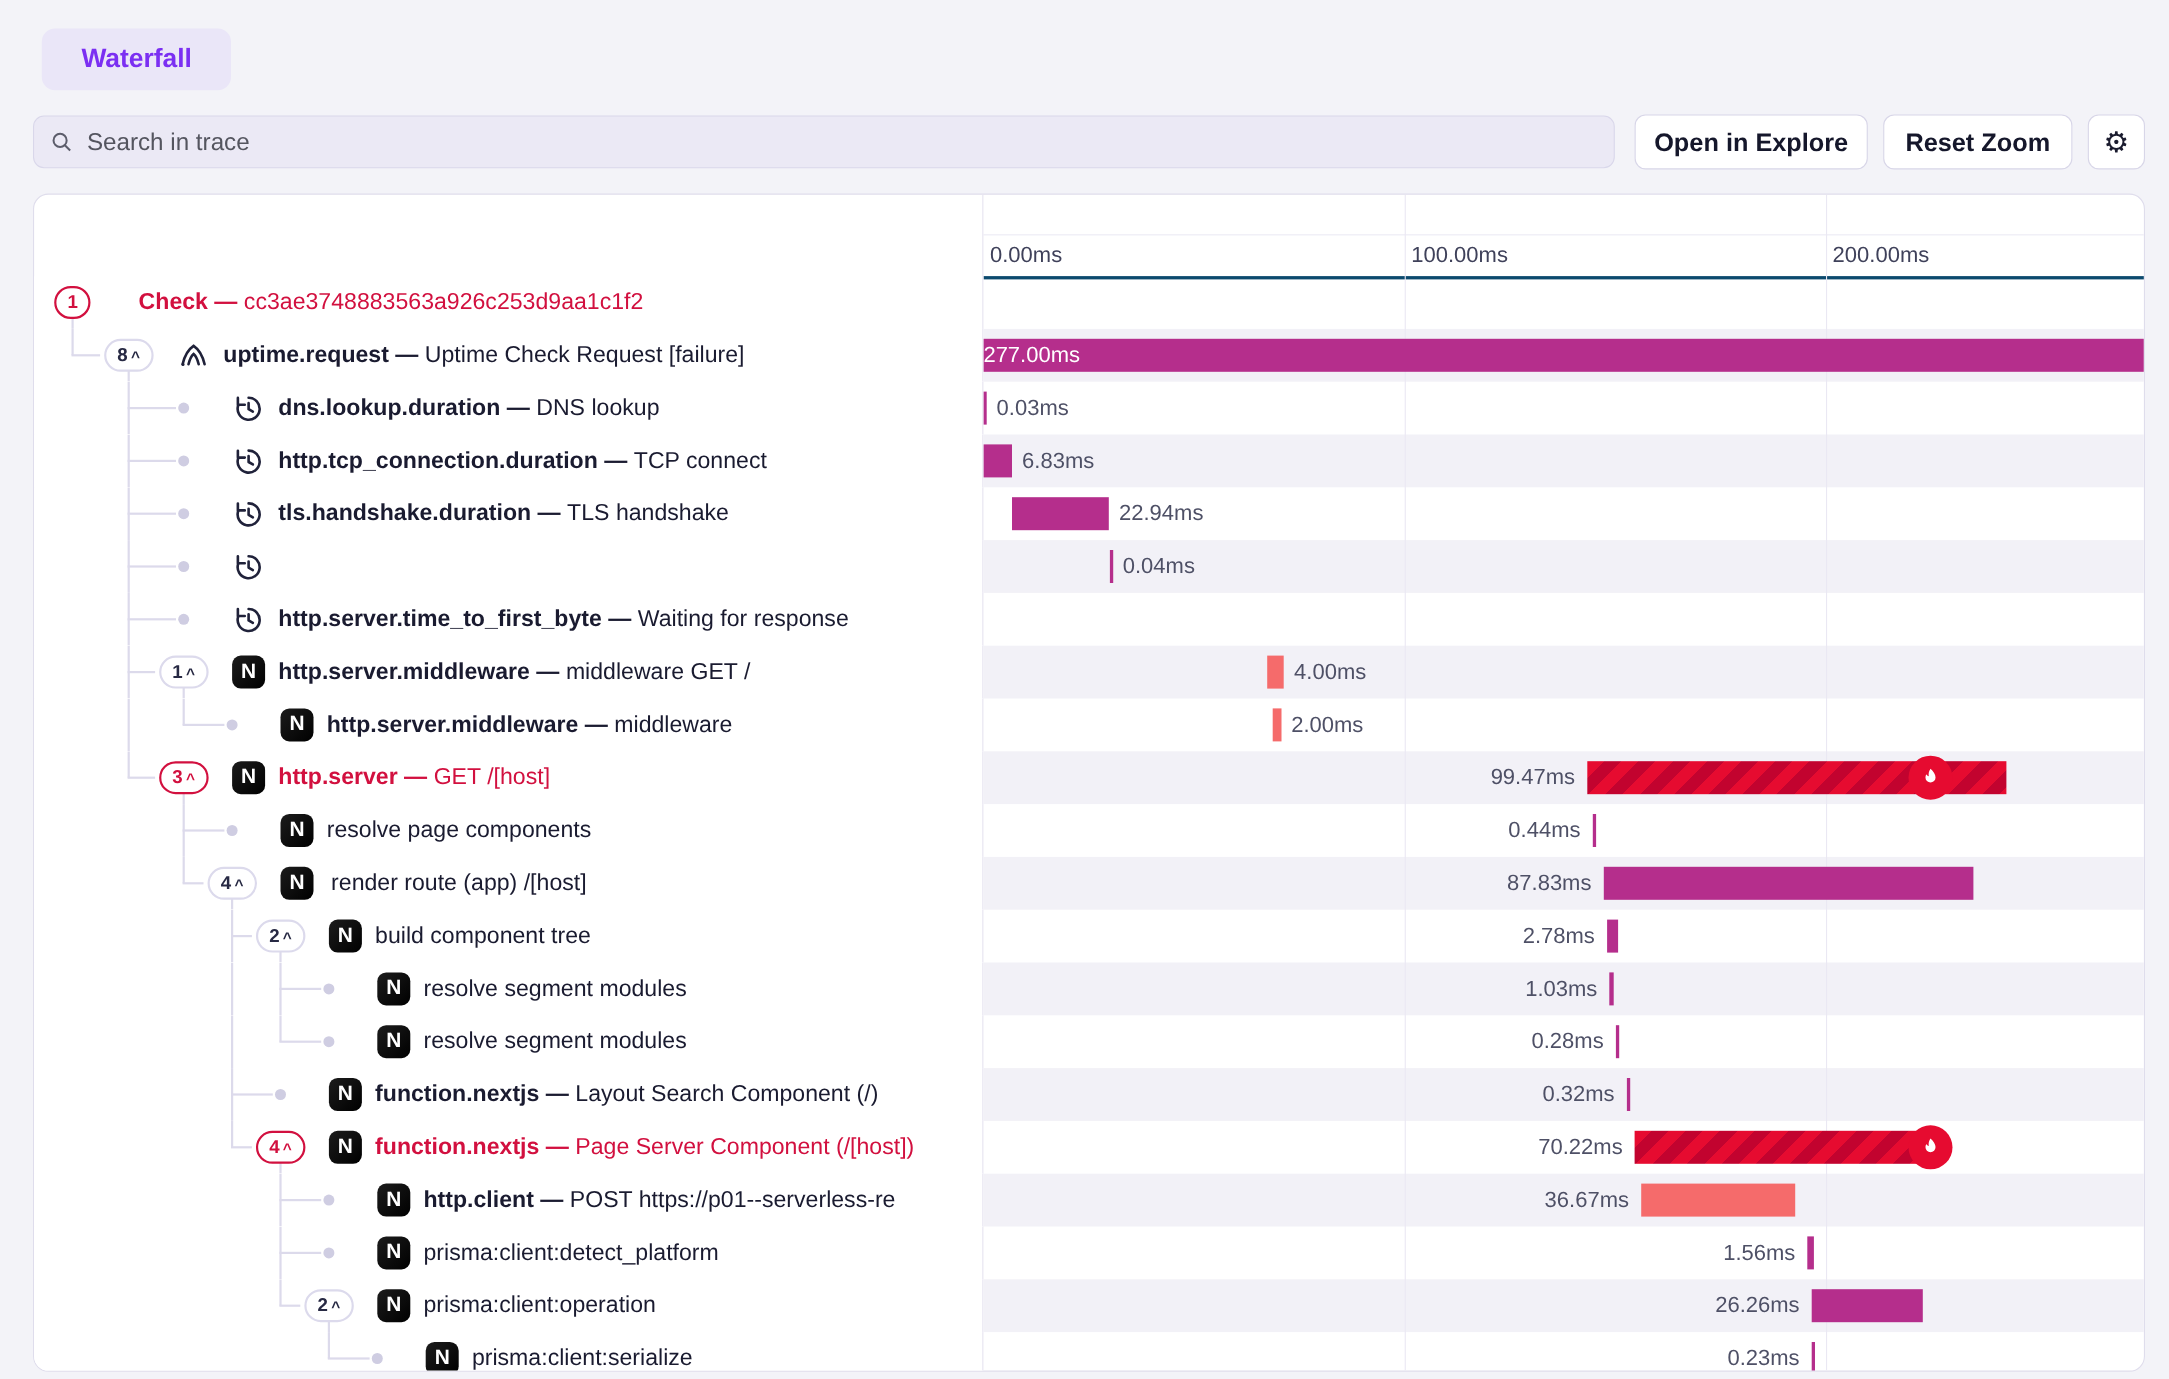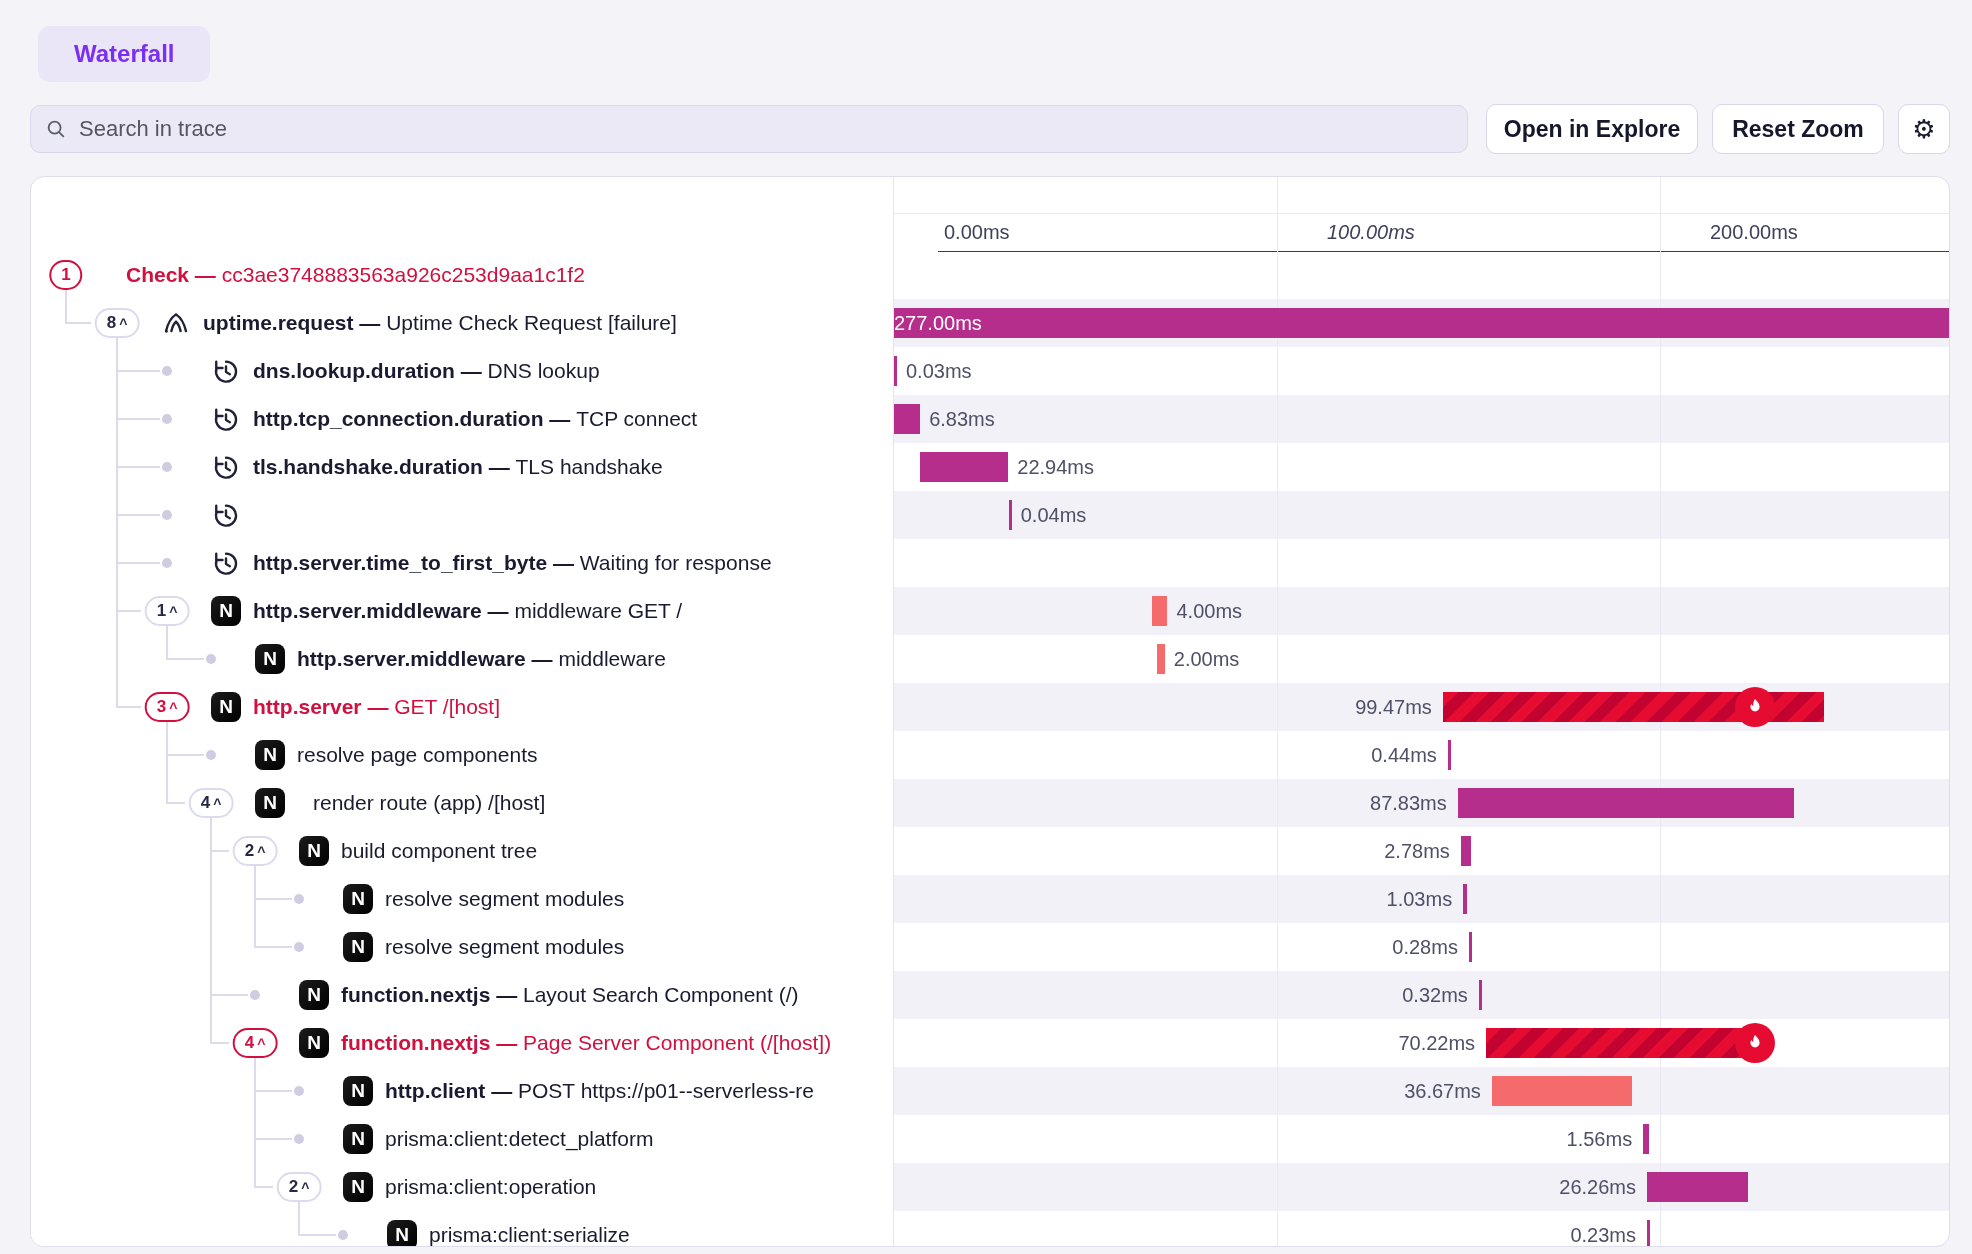--- a/index.html
+++ b/index.html
@@ -24,21 +24,21 @@
   #btn-reset{left:1712px;width:172px;}
   #btn-gear{left:1898px;width:52px;font-size:26px;font-weight:400;color:#1a1b2e;}
 
   
   .panel{position:absolute;left:30px;top:176px;width:1920px;height:1071px;background:#fff;
        border:1px solid #dfddec;border-radius:14px;overflow:hidden;box-sizing:border-box;}
   .hdr{display:flex;height:74px;}
   .hdr-left{width:863px;flex:0 0 863px;border-right:1px solid #e5e3f0;box-sizing:border-box;}
   .hdr-right{flex:1;position:relative;}
   .hdr-sub1{height:36px;border-bottom:1px solid #eceaf4;}
-  .hdr-sub2{height:37px;border-bottom:1px solid #0c4a6e;position:relative;margin-left:44px;}
+  .hdr-sub2{height:37px;border-bottom:3px solid #0c4a6e;position:relative;}
   .tick{position:absolute;bottom:7px;font-size:20px;color:#3f415a;white-space:nowrap;}
 
   .rows{position:relative;}
   .row{display:flex;height:48px;}
   .cell-l{width:863px;flex:0 0 863px;position:relative;overflow:hidden;
           border-right:1px solid #e5e3f0;box-sizing:border-box;background:#fff;}
   .cell-r{flex:1;position:relative;overflow:hidden;}
   .row.odd .cell-r{background:#f2f1f7;}
 
   .vline{position:absolute;width:2px;background:#dcdaeb;}
@@ -100,21 +100,21 @@
     <span>⚙</span>
   </div>
 
   <div class="panel">
     <div class="hdr">
       <div class="hdr-left"></div>
       <div class="hdr-right">
         <div class="hdr-sub1"></div>
         <div class="hdr-sub2" id="axis-ticks">
             <span class="tick" style="left: 6px;">0.00ms</span>
-            <span class="tick" style="left: 389px; font-style: italic;">100.00ms</span>
+            <span class="tick" style="left: 389px;">100.00ms</span>
             <span class="tick" style="left: 772px;">200.00ms</span>
           </div>
       </div>
     </div>
     <div class="rows" id="rows">
         <div class="row">
           <div class="cell-l">
             <div class="vline" style="left: 34px; top: 37px; height: 11px;"></div>
             <div class="chip red" style="left: 35px; top: 50%;">
               <span>1</span>
@@ -293,21 +293,21 @@
         <div class="row odd">
           <div class="cell-l">
             <div class="vline" style="left: 135px; top: 0px; height: 24px;"></div>
             <div class="vline" style="left: 179px; top: 37px; height: 11px;"></div>
             <div class="hline" style="left: 135px; width: 19px;"></div>
             <div class="chip" style="left: 180px; top: 50%;">
               <span>4</span>
               <span class="caret">^</span>
             </div>
             <div class="spanicon nexticon" style="left: 224px;">N</div>
-            <div class="rowtext plain" style="left: 282px; text-align: right;"><span class="nm">render route (app) /[host]</span></div>
+            <div class="rowtext plain" style="left: 270px; text-align: right;"><span class="nm">render route (app) /[host]</span></div>
           </div>
           <div class="cell-r">
             <div class="bar magenta" style="left: 563.776px; width: 336.389px;"></div>
             <div class="durlabel" style="right: 502.224px;">87.83ms</div>
           </div>
         </div>
         <div class="row">
           <div class="cell-l">
             <div class="vline" style="left: 179px; top: 0px; height: 48px;"></div>
             <div class="vline" style="left: 223px; top: 37px; height: 11px;"></div>

